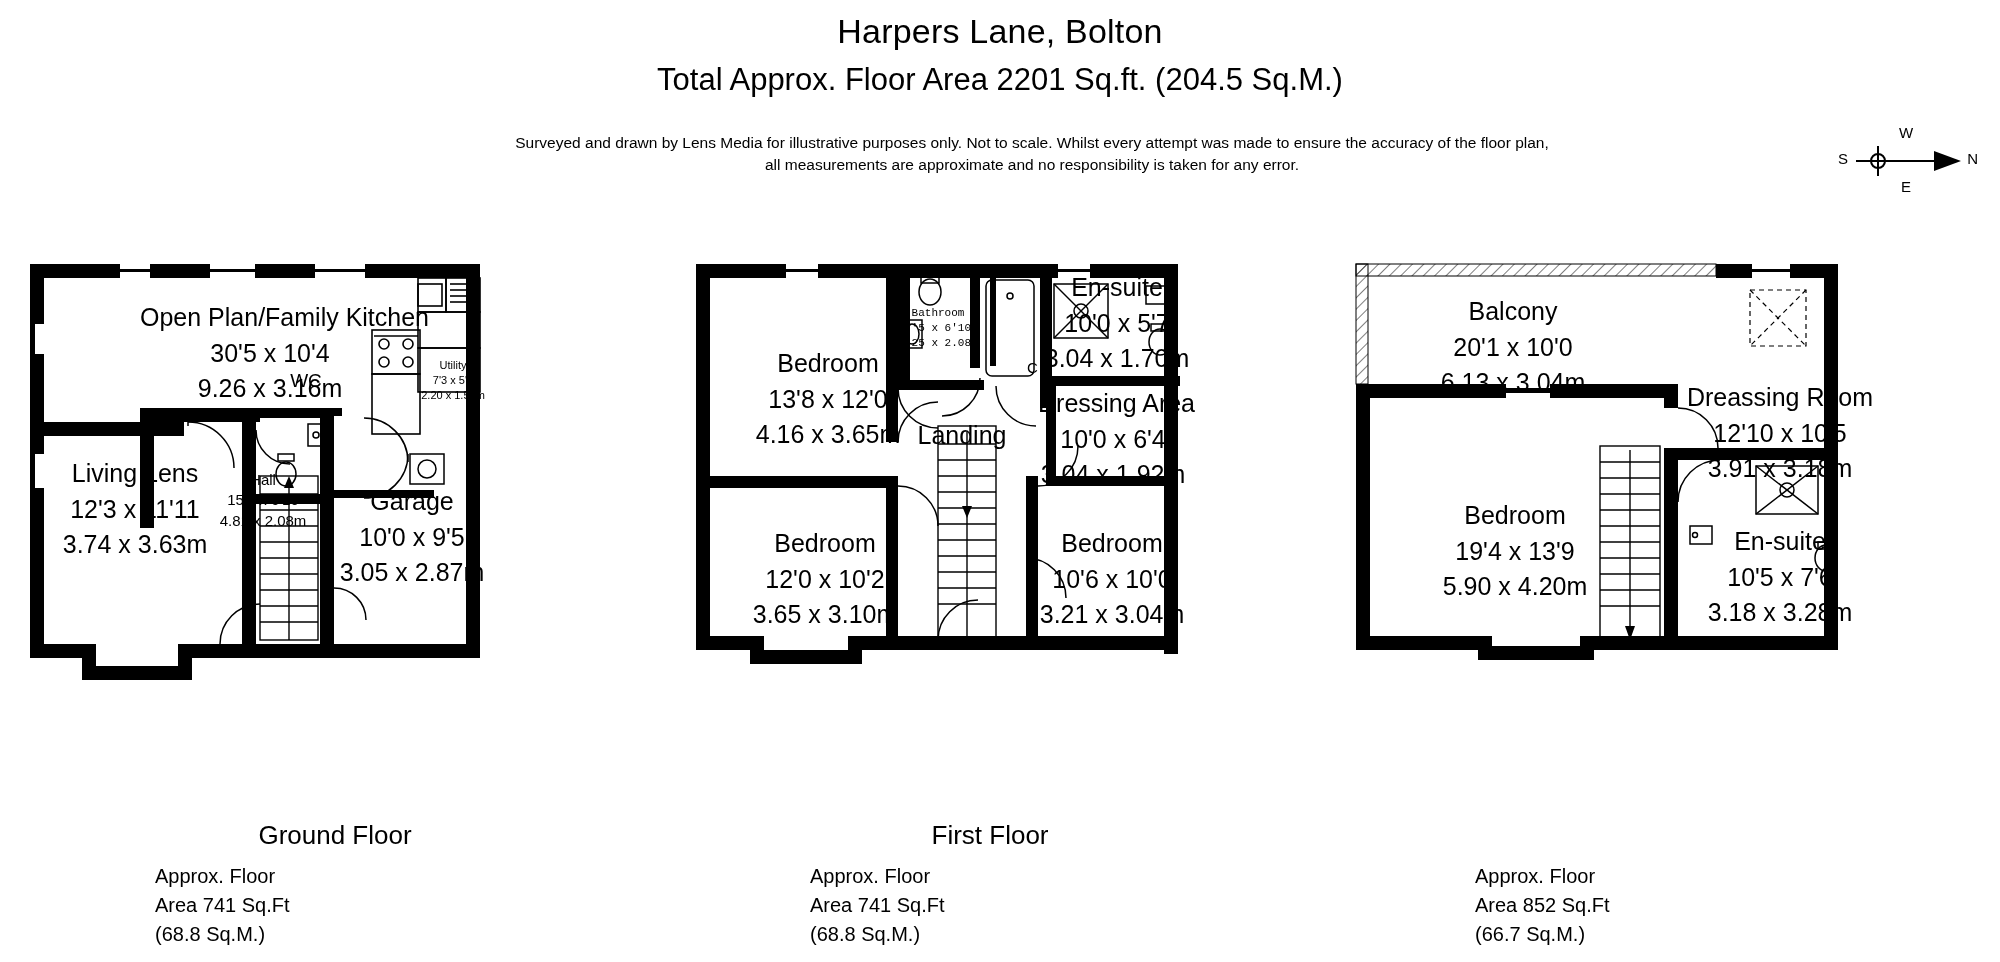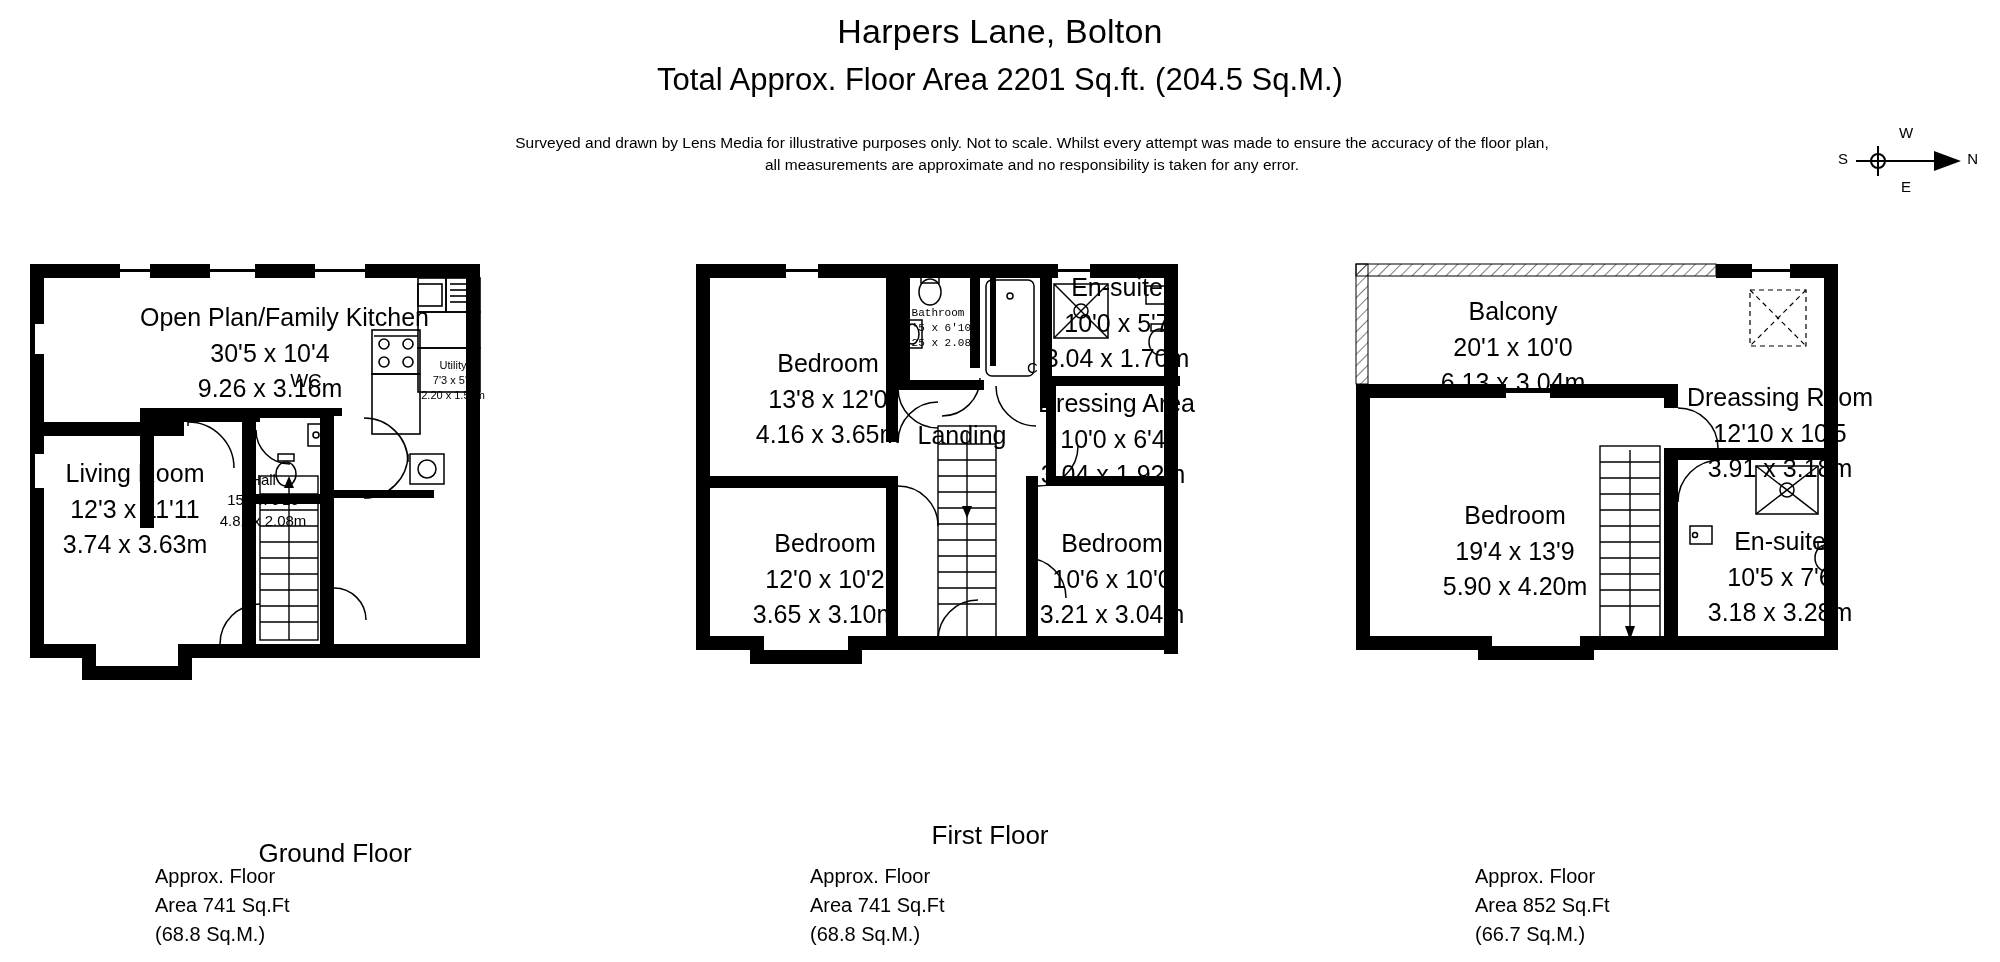--- a/index.html
+++ b/index.html
@@ -81,21 +81,21 @@
     font-size: 26px;
     width: 360px;
   }
   .floorarea {
     position: absolute;
     text-align: left;
     font-size: 20px;
     line-height: 1.45;
     width: 360px;
   }
-  #cap-ground  { left: 155px; top: 820px; margin-top: 18px; }
+  #cap-ground  { left: 155px; top: 820px; }
   #area-ground { left: 155px; top: 862px; }
   #cap-first   { left: 810px; top: 820px; }
   #area-first  { left: 810px; top: 862px; }
   #cap-second  { left: 1475px; top: 820px; }
   #area-second { left: 1475px; top: 862px; }
 
   
   .room {
     position: absolute;
     text-align: center;
@@ -251,28 +251,33 @@
     </div>
     <div class="room" style="left:256px; top:110px; width:60px; font-size:19px;">
       <span class="nm">WC</span>
     </div>
     <div class="room small" style="left:388px; top:100px; width:90px;">
       <span class="nm">Utility</span>
       <span class="d1">7'3 x 5'1</span>
       <span class="d2">2.20 x 1.54m</span>
     </div>
     <div class="room" style="left:20px; top:198px; width:190px;">
-      <span class="nm">Living Room</span>
+      <span class="nm">Living Lens</span>
       <span class="d1">12'3 x 11'11</span>
       <span class="d2">3.74 x 3.63m</span>
     </div>
     <div class="room small" style="left:188px; top:212px; width:110px; font-size:15px;">
       <span class="nm">Hall</span>
       <span class="d1">15'9 x 6'10</span>
       <span class="d2">4.81 x 2.08m</span>
+    </div>
+    <div class="room" style="left:312px; top:226px; width:160px;">
+      <span class="nm">Garage</span>
+      <span class="d1">10'0 x 9'5</span>
+      <span class="d2">3.05 x 2.87m</span>
     </div>
   </div>
 
   <div class="floorcap" id="cap-ground">Ground Floor</div>
   <div class="floorarea" id="area-ground">
     <span>Approx. Floor</span><br>
     <span>Area 741 Sq.Ft</span><br>
     <span>(68.8 Sq.M.)</span>
   </div>
 

